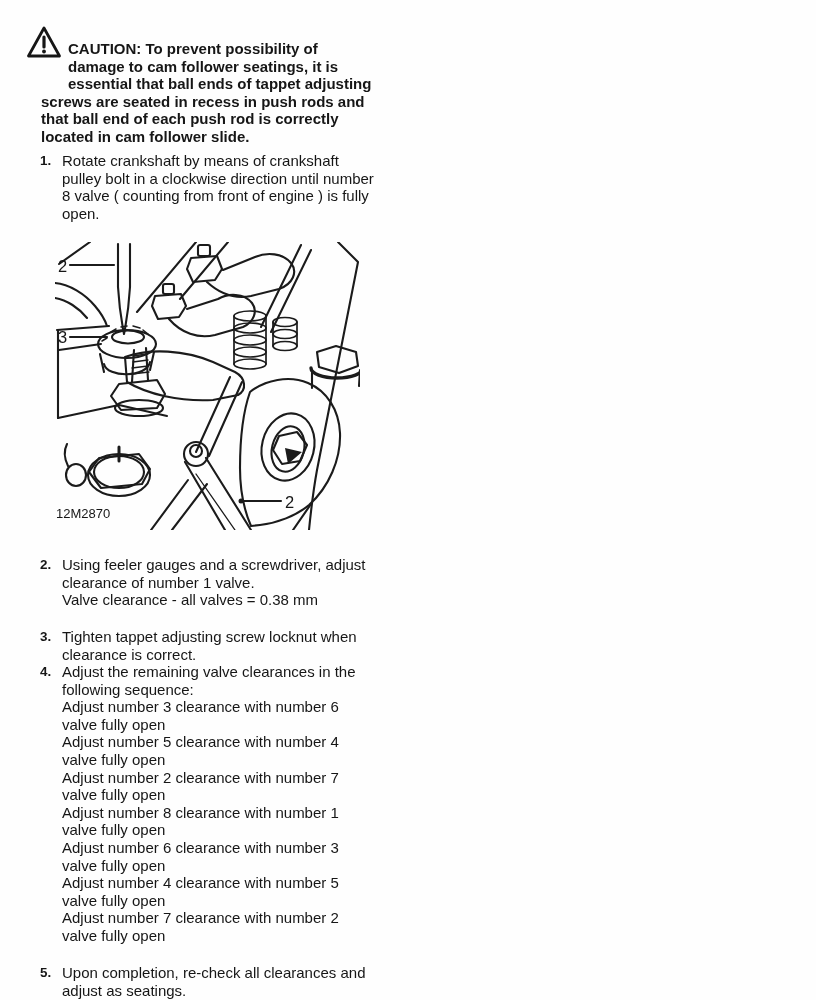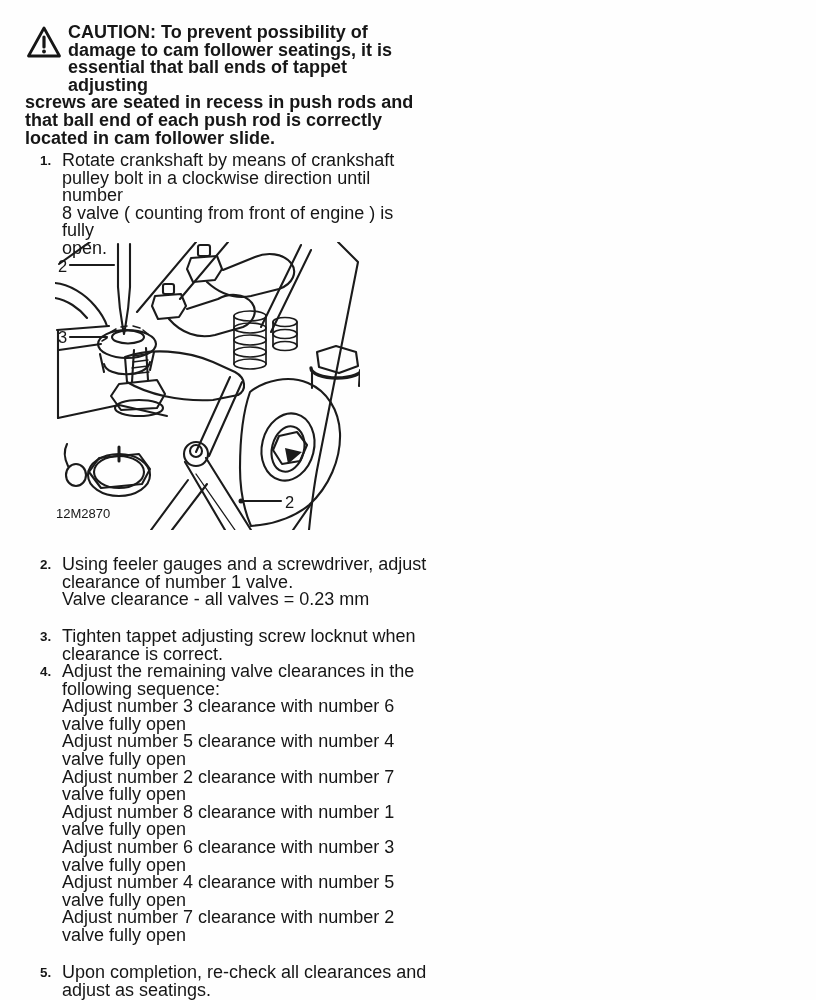--- a/index.html
+++ b/index.html
@@ -3,26 +3,26 @@
 <meta charset="utf-8">
 <style>
   html,body{margin:0;padding:0;background:#ffffff;}
   .page{
     position:relative;width:816px;height:1000px;background:#fefefe;
     font-family:"Liberation Sans",sans-serif;color:#161616;overflow:hidden;
   }
   .caution{position:absolute;left:25px;top:24px;width:394px;}
   .caution-icon{float:left;width:43px;height:53px;}
   .caution-text{
-    margin:0;font-weight:bold;font-size:18px;line-height:17.6px;
+    margin:16px;font-weight:bold;font-size:15px;line-height:17.6px;
     white-space:pre-line;
   }
   .step{position:absolute;left:62px;width:366px;}
   .step-num{position:absolute;left:-22px;top:0;font-weight:bold;font-size:13.4px;line-height:17.6px;}
-  .step-text{font-size:18px;line-height:17.6px;white-space:pre-line;}
+  .step-text{font-size:15px;line-height:17.6px;white-space:pre-line;}
   .s1{top:152px;}
   .s2{top:556px;}
   .s3{top:628px;}
   .s4{top:663px;}
   .s5{top:964px;}
   .figure{position:absolute;left:55px;top:242px;width:305px;height:288px;}
   .figure svg{display:block;}
   .fig-label{font-family:"Liberation Sans",sans-serif;font-size:16.5px;fill:#161616;}
   .fig-caption{font-family:"Liberation Sans",sans-serif;font-size:13px;fill:#161616;}
 </style>
@@ -51,21 +51,21 @@
     <span class="step-num">1.</span>
     <div class="step-text">Rotate crankshaft by means of crankshaft
 pulley bolt in a clockwise direction until number
 8 valve ( counting from front of engine ) is fully
 open.</div>
   </div>
   <div class="step s2">
     <span class="step-num">2.</span>
     <div class="step-text">Using feeler gauges and a screwdriver, adjust
 clearance of number 1 valve.
-Valve clearance - all valves = 0.23 mm</div>
+Valve clearance - all valves = 0.38 mm</div>
   </div>
   <div class="step s3">
     <span class="step-num">3.</span>
     <div class="step-text">Tighten tappet adjusting screw locknut when
 clearance is correct.</div>
   </div>
   <div class="step s4">
     <span class="step-num">4.</span>
     <div class="step-text">Adjust the remaining valve clearances in the
 following sequence:

